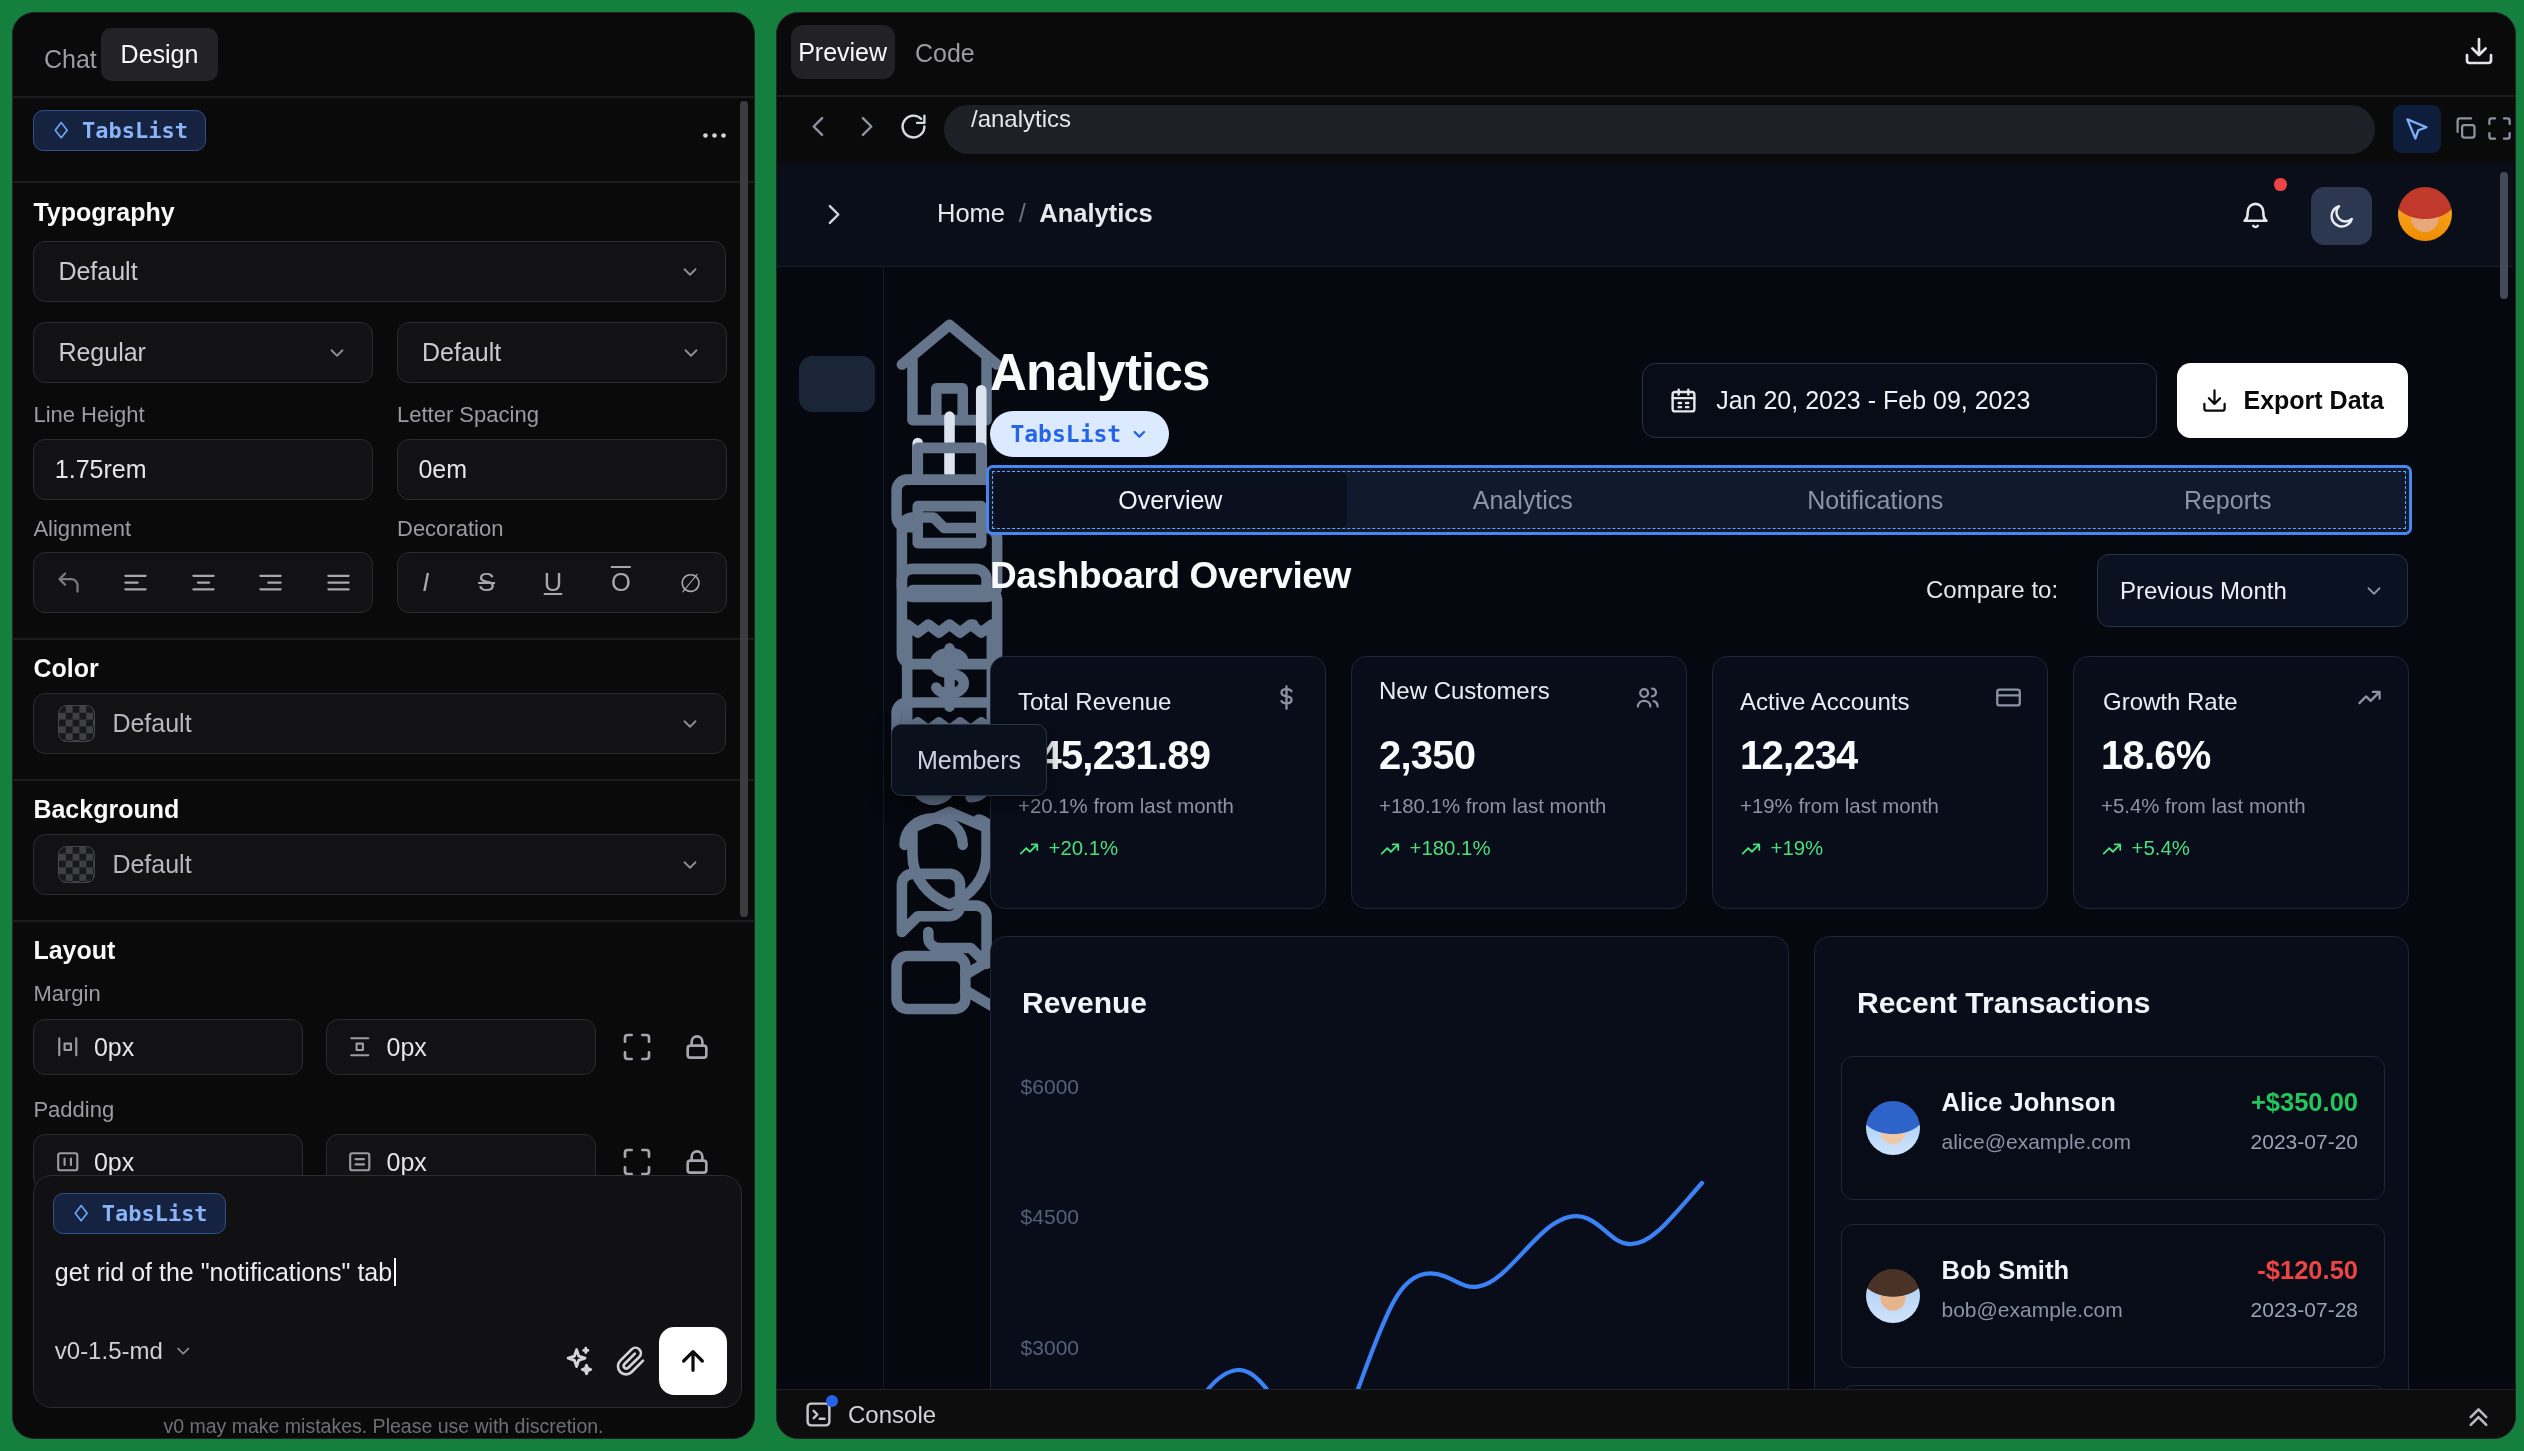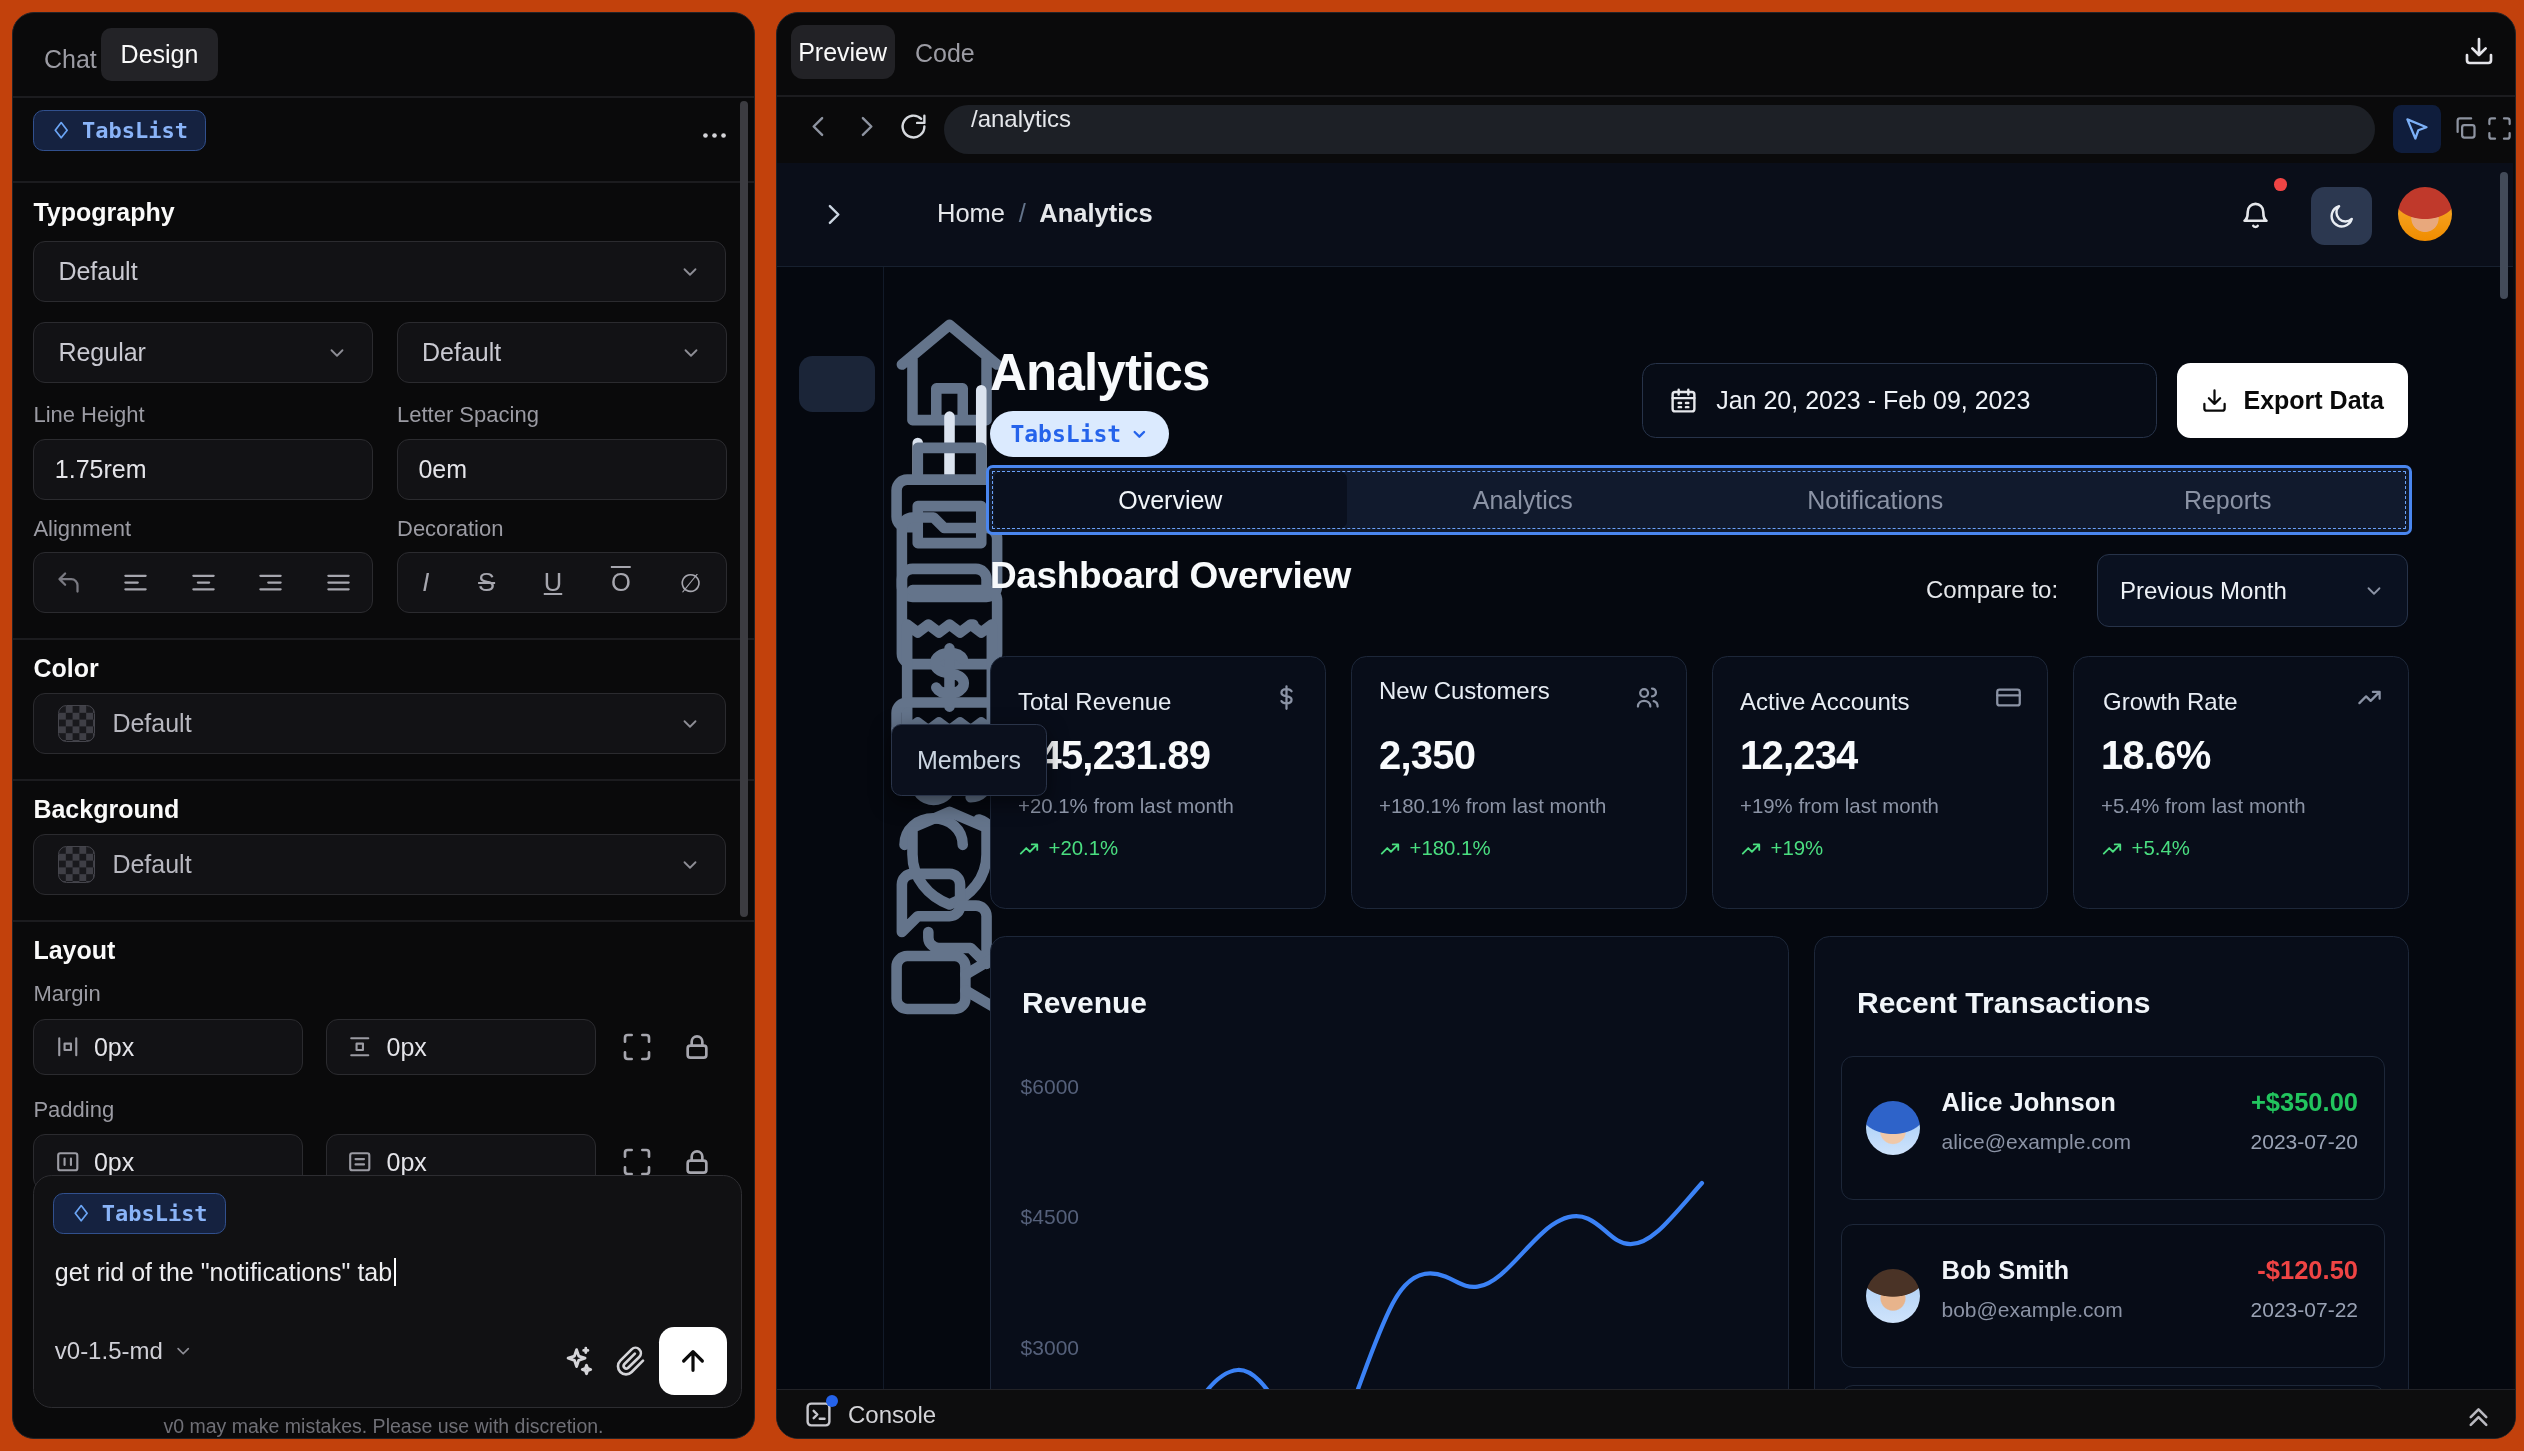--- a/index.html
+++ b/index.html
@@ -1,18 +1,18 @@
 <!DOCTYPE html>
 <html style="font-size:13.6px"><head>
 <meta charset="utf-8">
 <style>
   * { margin:0; padding:0; box-sizing:border-box; }
   html,body { background:#000; }
   body { font-family:"Liberation Sans", sans-serif; }
-  .stage { position:relative; width:2525px; height:1451px; background:#c2410c; overflow:hidden; }
+  .stage { position:relative; width:2525px; height:1451px; background:#15803d; overflow:hidden; }
   .abs { position:absolute; }
   svg { stroke:currentColor; fill:none; stroke-width:2; stroke-linecap:round; stroke-linejoin:round; display:block; }
   .i { display:inline-flex; align-items:center; justify-content:center; }
   .i svg { width:100%; height:100%; }
 
   
   .panel { position:absolute; background:#0a0a0b; border:1.7px solid #232327; border-radius:22px; overflow:hidden; }
   .ltab { font-size:25px; color:#9b9ba3; }
   .ltab.active { color:#fafafa; background:#232327; border-radius:10.2px; display:flex; align-items:center; justify-content:center; }
   .divider { position:absolute; left:0; right:0; height:1.7px; background:#1c1c1f; }
@@ -726,21 +726,21 @@
           <div class="abs txn-mail" style="left:100px;top:73px;">alice@example.com</div>
           <div class="abs amt pos" style="right:25.5px;top:31px;">+$350.00</div>
           <div class="abs txn-date" style="right:25.5px;top:73px;">2023-07-20</div>
         </div>
 
         <div class="txn" style="left:25.5px;top:287px;width:544px;height:144px;">
           <div class="avatar" style="left:24px;top:44px;width:54px;height:54px;background:radial-gradient(ellipse 58% 36% at 50% 16%,#4a3326 96%,transparent),radial-gradient(circle at 50% 54%,#e8b48c 30%,transparent 33%),linear-gradient(180deg,#a8cdf5,#cfe3fb);"></div>
           <div class="abs txn-name" style="left:100px;top:31px;">Bob Smith</div>
           <div class="abs txn-mail" style="left:100px;top:73px;">bob@example.com</div>
           <div class="abs amt neg" style="right:25.5px;top:31px;">-$120.50</div>
-          <div class="abs txn-date" style="right:25.5px;top:73px;">2023-07-22</div>
+          <div class="abs txn-date" style="right:25.5px;top:73px;">2023-07-28</div>
         </div>
 
         <div class="txn" style="left:25.5px;top:448px;width:544px;height:102px;"></div>
       </div>
 
       <div class="scrollthumb" style="right:5.1px;top:8.5px;width:7.6px;height:127px;background:#434b59;"></div>
     </div>
 
     <div class="consolebar">
       <span class="abs i" style="left:27px;top:10.2px;width:29px;height:29px;color:#c7c7cd;">

